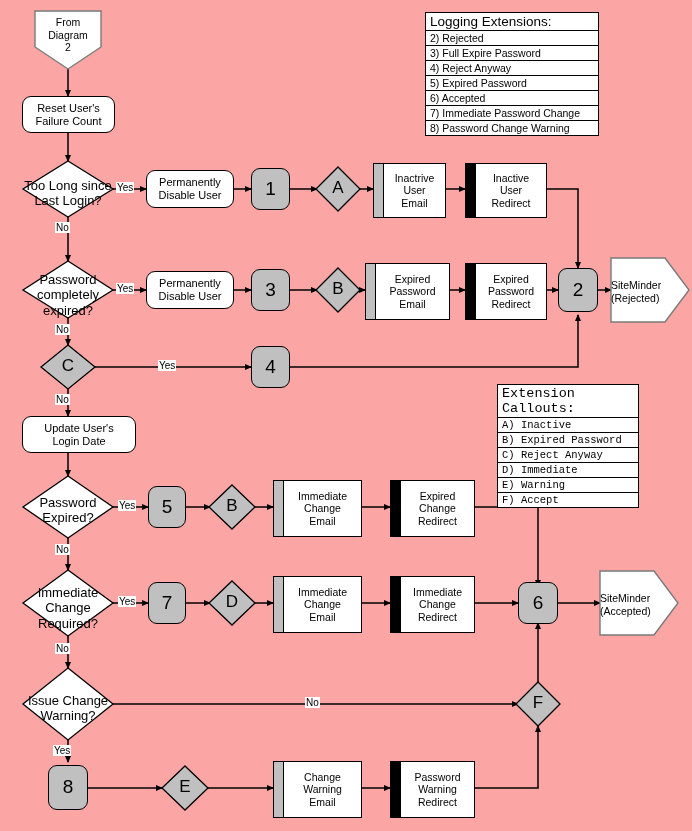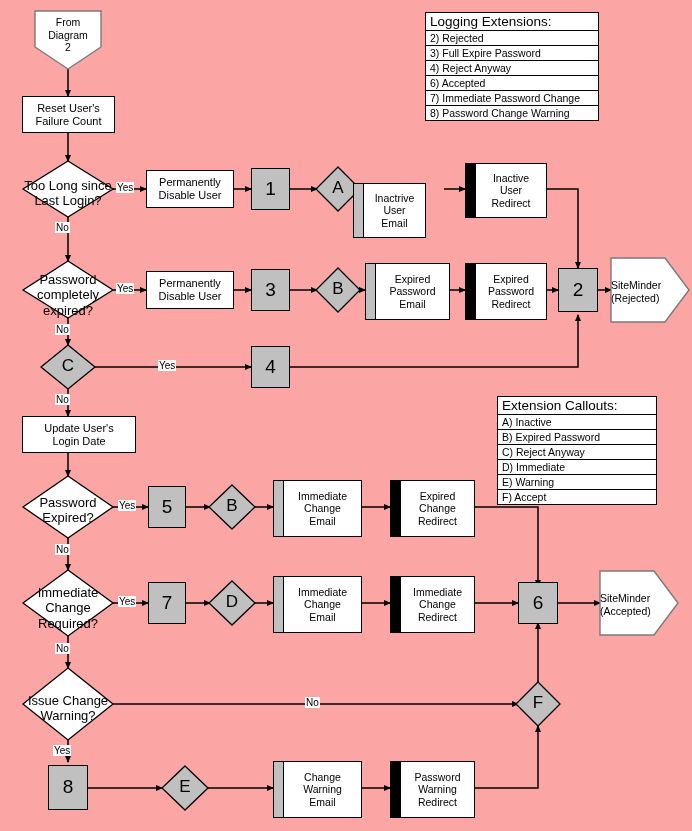--- a/index.html
+++ b/index.html
@@ -1,21 +1,21 @@
 <!DOCTYPE html>
 <html><head>
 <meta charset="utf-8">
 <style>
   html,body{margin:0;padding:0;background:#ffffff;}
   body{font-family:"Liberation Sans","DejaVu Sans",sans-serif;}
   #canvas{position:relative;width:692px;height:831px;background:#fca5a5;overflow:hidden;}
 
   
   .node{position:absolute;box-sizing:border-box;display:flex;align-items:center;
-        justify-content:center;text-align:center;line-height:1.18;}
+        justify-content:center;text-align:center;line-height:1.18;border-radius:9px;}
 
   .proc{border:1.6px solid #000;background:#fff;font-size:11px;color:#000;}
 
   .numbox{border:1.6px solid #000;background:#c0c0c0;font-size:19px;color:#000;}
 
   
   .docbox{border:1.6px solid #000;background:#fff;font-size:10.5px;color:#000;
           display:flex;align-items:stretch;}
   .docbox .bar{width:9px;flex:0 0 9px;border-right:1.4px solid #000;}
   .docbox .bar.grey{background:#c0c0c0;}
@@ -237,21 +237,21 @@
   </div>
 
   <div class="dletter" style="left:316px;top:178px;width:44px;">A</div>
   <div class="dletter" style="left:316px;top:279px;width:44px;">B</div>
   <div class="dletter" style="left:41px;top:356px;width:54px;">C</div>
   <div class="dletter" style="left:209px;top:496px;width:46px;">B</div>
   <div class="dletter" style="left:209px;top:592px;width:46px;">D</div>
   <div class="dletter" style="left:162px;top:777px;width:46px;">E</div>
   <div class="dletter" style="left:516px;top:693px;width:44px;">F</div>
 
-  <div class="docbox" style="position:absolute;left:353px;top:163px;width:71px;height:53px;margin-top:20px;">
+  <div class="docbox" style="position:absolute;left:373px;top:163px;width:71px;height:53px;">
     <div class="bar grey"></div>
     <div class="txt">
       <div>
         <div>Inactrive</div>
         <div>User</div>
         <div>Email</div>
       </div>
     </div>
   </div>
 
@@ -375,26 +375,27 @@
   <div class="elabel" style="left:118px;top:596px;">Yes</div>
   <div class="elabel" style="left:55px;top:643px;">No</div>
   <div class="elabel" style="left:305px;top:697px;">No</div>
   <div class="elabel" style="left:53px;top:745px;">Yes</div>
 
   <div class="legend" style="left:425px;top:12px;width:174px;">
     <div class="lhead">Logging Extensions:</div>
     <div class="lrow">2) Rejected</div>
     <div class="lrow">3) Full Expire Password</div>
     <div class="lrow">4) Reject Anyway</div>
+    <div class="lrow">5) Expired Password</div>
     <div class="lrow">6) Accepted</div>
     <div class="lrow">7) Immediate Password Change</div>
     <div class="lrow">8) Password Change Warning</div>
   </div>
 
-  <div class="legend" style="left:497px;top:396px;width:160px;">
+  <div class="legend" style="left:497px;top:384px;width:142px;font-family:Liberation Mono, monospace;">
     <div class="lhead">Extension Callouts:</div>
     <div class="lrow">A) Inactive</div>
     <div class="lrow">B) Expired Password</div>
     <div class="lrow">C) Reject Anyway</div>
     <div class="lrow">D) Immediate</div>
     <div class="lrow">E) Warning</div>
     <div class="lrow">F) Accept</div>
   </div>
 
 </div>

